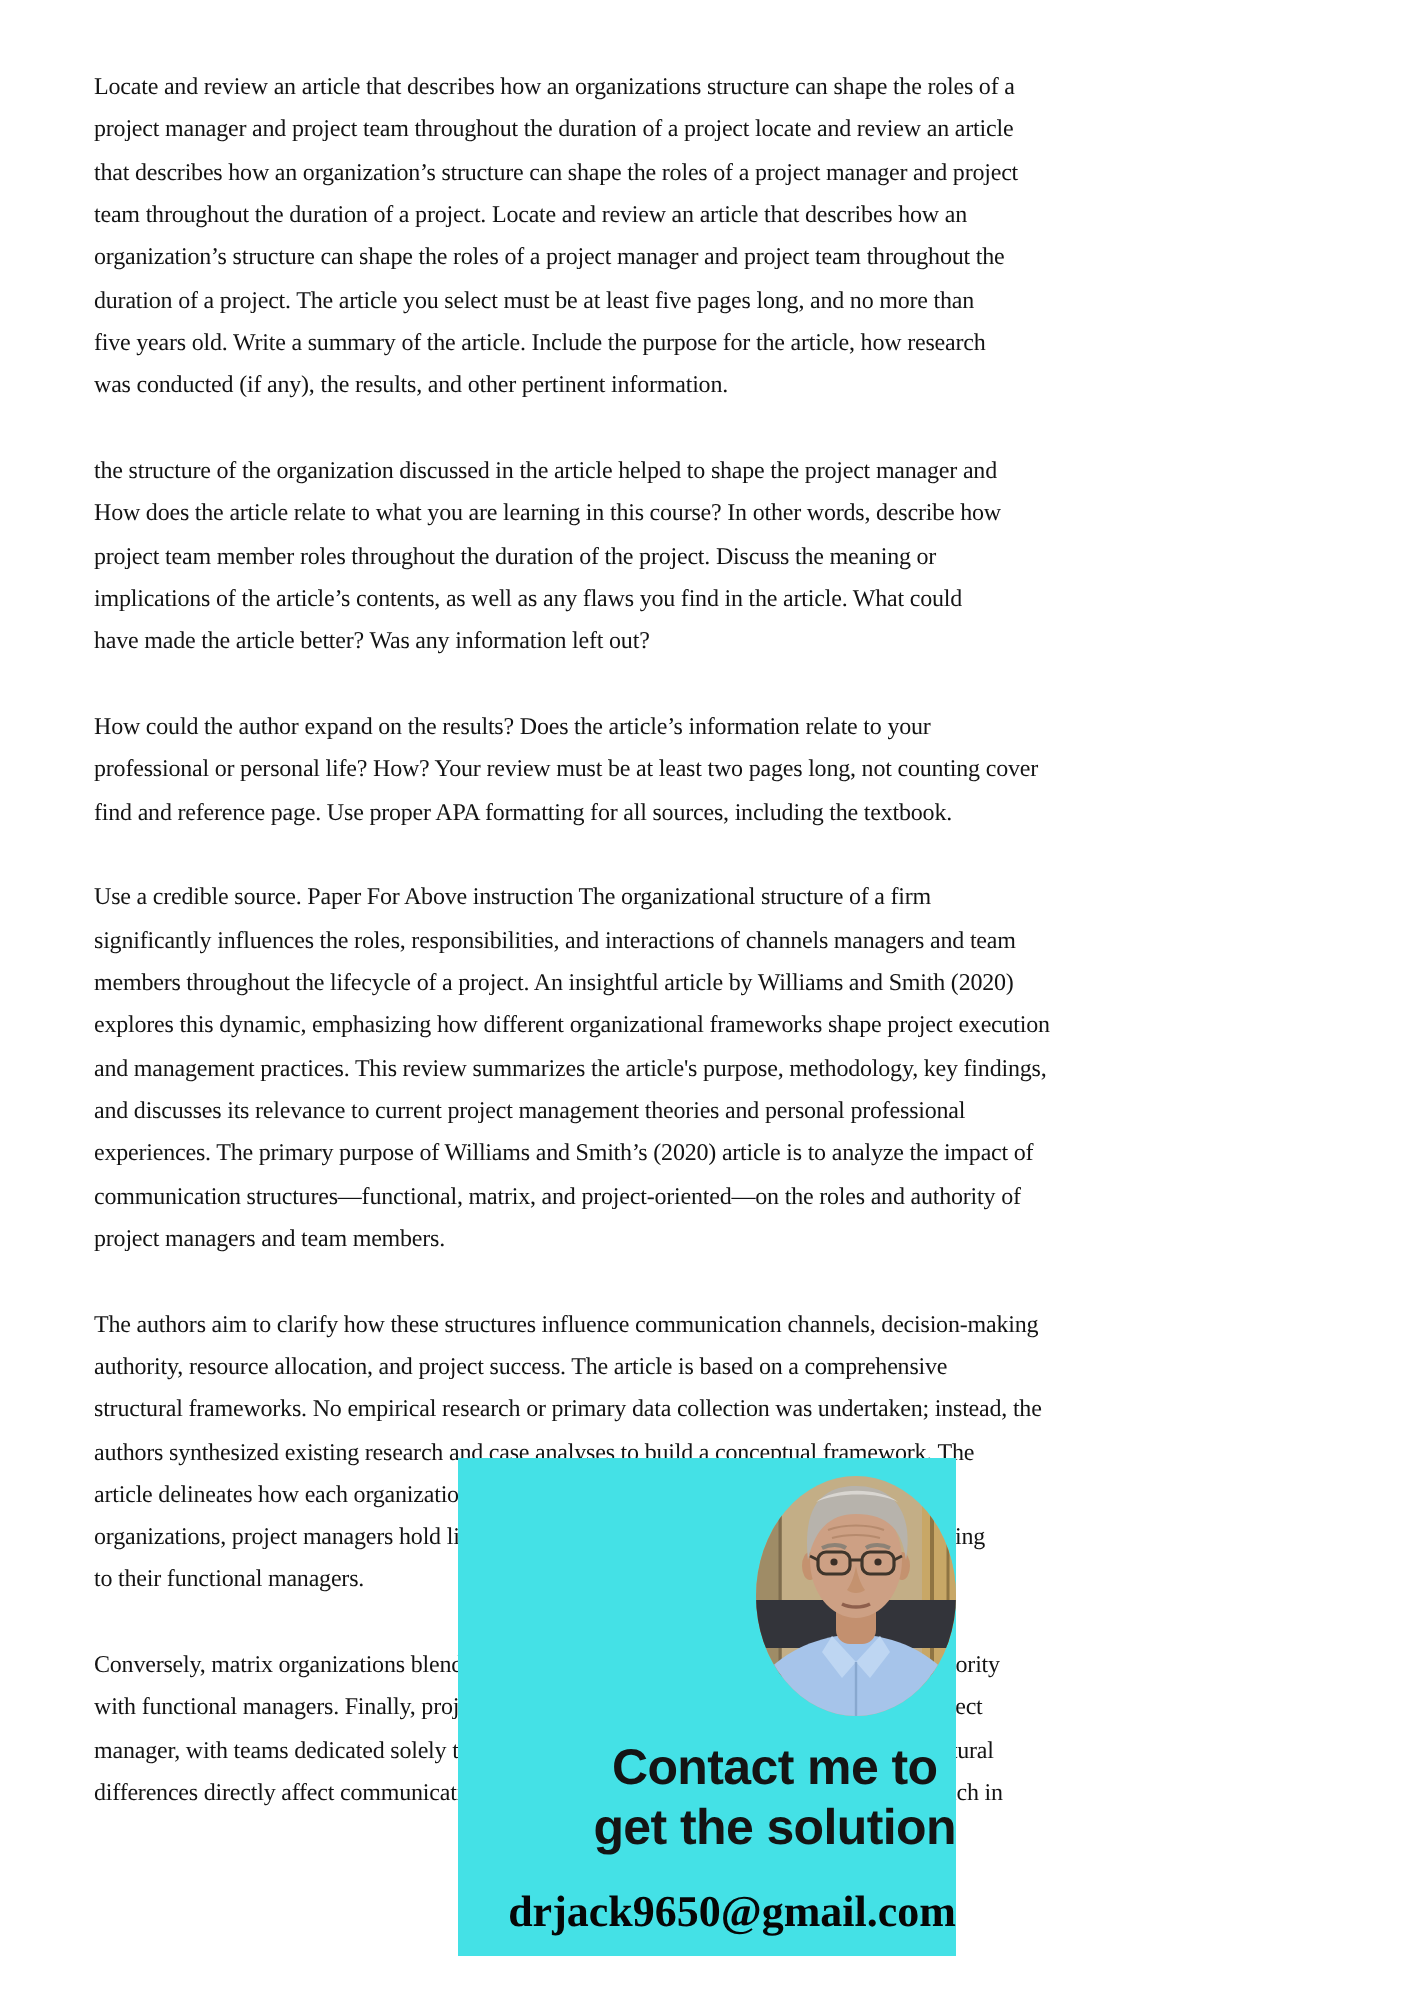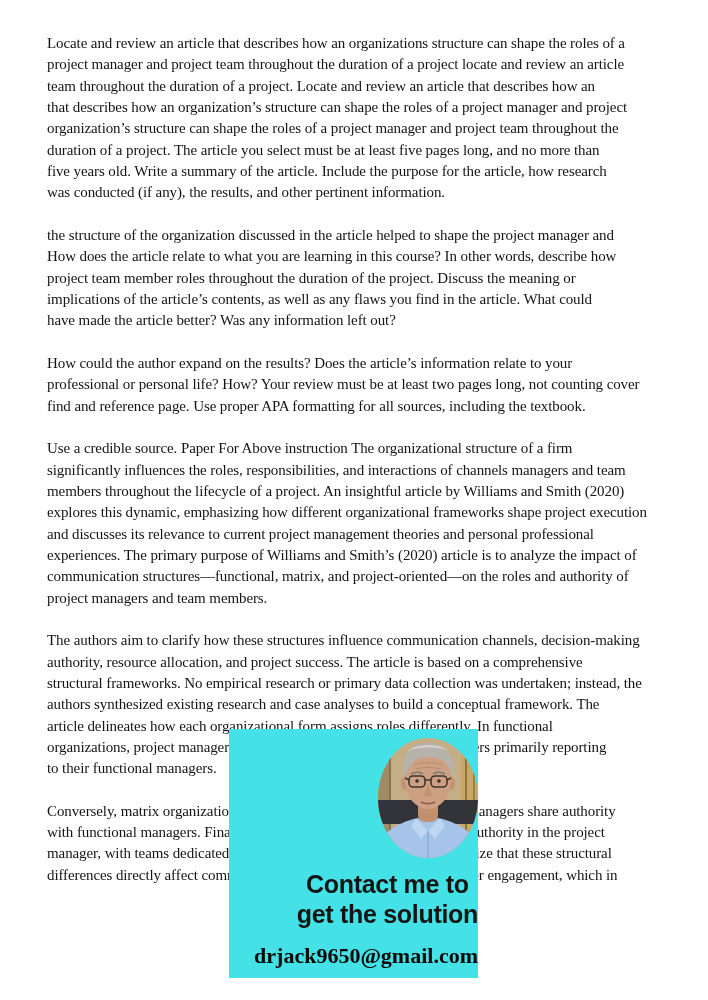--- a/index.html
+++ b/index.html
@@ -12,21 +12,21 @@
   .page {
     position: relative;
     width: 708px; height: 1000px;
     background: #ffffff;
   }
   .doc-body {
     position: absolute;
     left: 47px; top: 33px;
     width: 600px;
     color: #141414;
-    font-size: 15px;
+    font-size: 12px;
     letter-spacing: -0.1px;
   }
   .para { margin: 0; }
   .para + .para { margin-top: 21.33px; }
   .line {
     height: 21.33px;
     line-height: 21.33px;
     white-space: pre;
   }
   
@@ -69,22 +69,22 @@
 </style>
 </head>
 <body>
 
 <div class="page" style="background: rgb(255, 255, 255);">
 
   <div class="doc-body" style="color: rgb(20, 20, 20);">
       <div class="para">
         <div class="line">Locate and review an article that describes how an organizations structure can shape the roles of a</div>
         <div class="line">project manager and project team throughout the duration of a project locate and review an article</div>
+        <div class="line">that describes how an organization’s structure can shape the roles of a project manager and project</div>
         <div class="line">team throughout the duration of a project. Locate and review an article that describes how an</div>
-        <div class="line">that describes how an organization’s structure can shape the roles of a project manager and project</div>
         <div class="line">organization’s structure can shape the roles of a project manager and project team throughout the</div>
         <div class="line">duration of a project. The article you select must be at least five pages long, and no more than</div>
         <div class="line">five years old. Write a summary of the article. Include the purpose for the article, how research</div>
         <div class="line">was conducted (if any), the results, and other pertinent information.</div>
       </div>
       <div class="para">
         <div class="line">the structure of the organization discussed in the article helped to shape the project manager and</div>
         <div class="line">How does the article relate to what you are learning in this course? In other words, describe how</div>
         <div class="line">project team member roles throughout the duration of the project. Discuss the meaning or</div>
         <div class="line">implications of the article’s contents, as well as any flaws you find in the article. What could</div>
@@ -93,20 +93,21 @@
       <div class="para">
         <div class="line">How could the author expand on the results? Does the article’s information relate to your</div>
         <div class="line">professional or personal life? How? Your review must be at least two pages long, not counting cover</div>
         <div class="line">find and reference page. Use proper APA formatting for all sources, including the textbook.</div>
       </div>
       <div class="para">
         <div class="line">Use a credible source. Paper For Above instruction The organizational structure of a firm</div>
         <div class="line">significantly influences the roles, responsibilities, and interactions of channels managers and team</div>
         <div class="line">members throughout the lifecycle of a project. An insightful article by Williams and Smith (2020)</div>
         <div class="line">explores this dynamic, emphasizing how different organizational frameworks shape project execution</div>
+        <div class="line">and management practices. This review summarizes the article's purpose, methodology, key findings,</div>
         <div class="line">and discusses its relevance to current project management theories and personal professional</div>
         <div class="line">experiences. The primary purpose of Williams and Smith’s (2020) article is to analyze the impact of</div>
         <div class="line">communication structures—functional, matrix, and project-oriented—on the roles and authority of</div>
         <div class="line">project managers and team members.</div>
       </div>
       <div class="para">
         <div class="line">The authors aim to clarify how these structures influence communication channels, decision-making</div>
         <div class="line">authority, resource allocation, and project success. The article is based on a comprehensive</div>
         <div class="line">structural frameworks. No empirical research or primary data collection was undertaken; instead, the</div>
         <div class="line">authors synthesized existing research and case analyses to build a conceptual framework. The</div>

